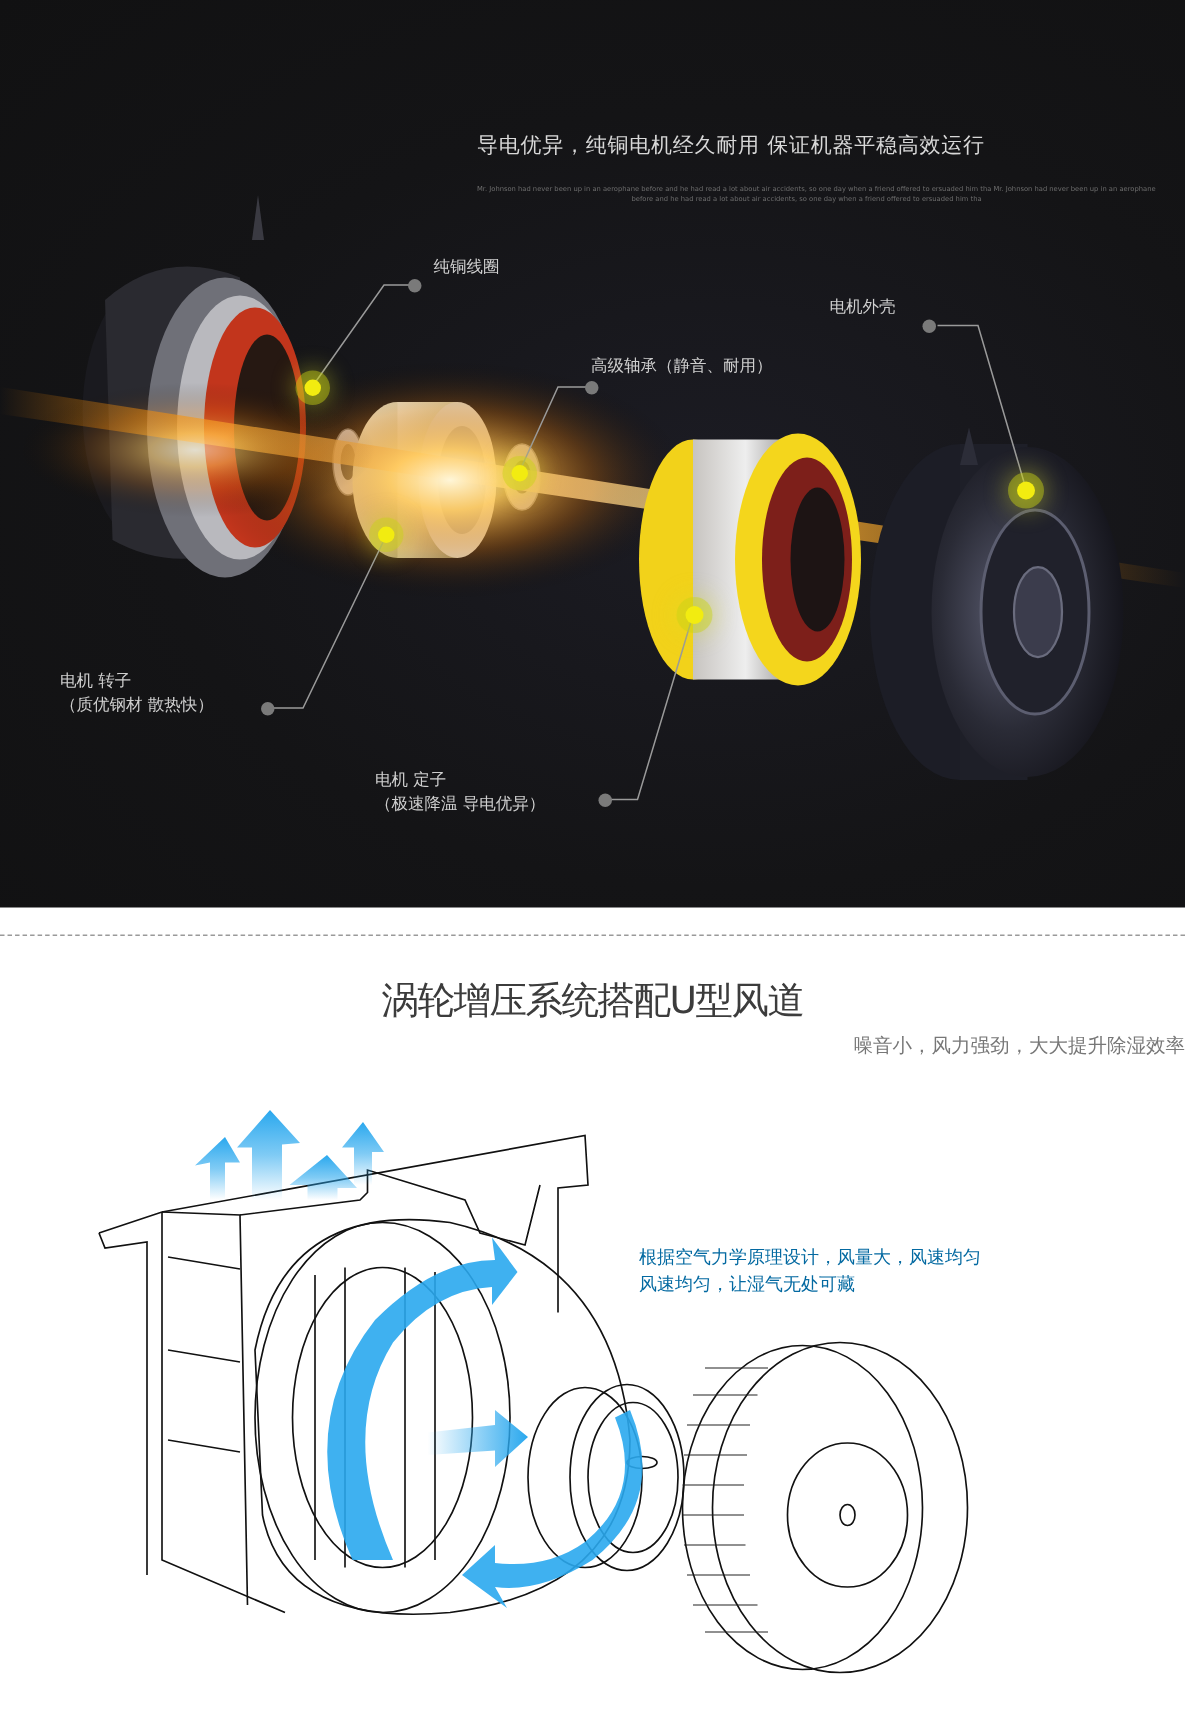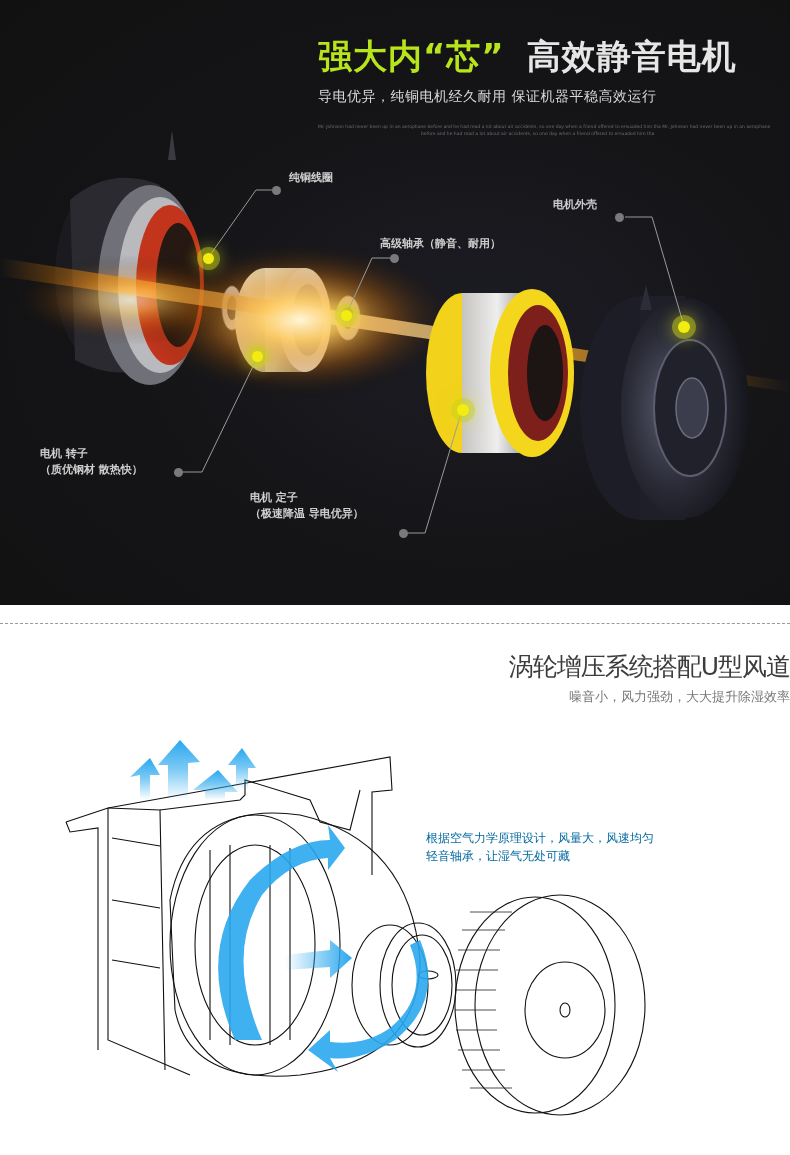--- a/index.html
+++ b/index.html
@@ -7,29 +7,29 @@
   .abs{position:absolute;}
   
   #motor-panel{left:0;top:0;width:790px;height:605px;background:radial-gradient(ellipse at 60% 55%,#1c1c24 0%,#141416 55%,#111112 100%);overflow:hidden;}
   .headline{top:34px;left:318px;font-size:34px;font-weight:bold;letter-spacing:1px;white-space:nowrap;}
   .headline .hl-green{color:#b8e41c;}
   .headline .hl-white{color:#e6e6e6;margin-left:22px;}
   .subline{top:88px;left:318px;font-size:14px;color:#d8d8d8;white-space:nowrap;letter-spacing:.5px;}
   .fine{font-size:4.5px;color:#6d6d6d;white-space:nowrap;}
   .fine1{top:124px;left:318px;}
   .fine2{top:131px;left:421px;}
-  .label{font-size:11px;color:#cfcfcf;white-space:nowrap;line-height:16px;font-weight:bold;}
+  .label{font-size:11px;color:#cfcfcf;white-space:nowrap;line-height:16px;}
   .label.right{}
   .dot{width:9px;height:9px;border-radius:50%;background:#7a7a7a;}
   .hot{border-radius:50%;background:#f2ec10;box-shadow:0 0 0 6px rgba(200,210,20,.45),0 0 14px 8px rgba(220,220,40,.35);}
   svg.art{position:absolute;left:0;top:0;}
   
   #separator{left:0;top:623px;width:790px;height:0;border-top:1px dashed #9a9a9a;}
   
-  .sec-title{top:650px;left:0;width:790px;text-align:right;font-size:25px;color:#3c3c3c;font-weight:normal;letter-spacing:-1px;}
+  .sec-title{top:650px;left:0;width:790px;text-align:center;font-size:25px;color:#3c3c3c;font-weight:normal;letter-spacing:-1px;}
   .sec-sub{top:688px;left:0;width:790px;text-align:right;font-size:13px;color:#777;}
   .desc{top:829px;left:426px;font-size:12px;color:#0369a1;line-height:18px;white-space:nowrap;}
 </style>
 </head>
 <body>
 
 <div id="motor-panel" class="abs">
 
   <svg class="art" width="790" height="605" viewBox="0 0 790 605">
     <defs>
@@ -109,47 +109,44 @@
 
     <g stroke="#9a9a9a" stroke-width="1" fill="none">
       <polyline points="208,258 256,190 276,190"></polyline>
       <polyline points="346,315 372,258 392,258"></polyline>
       <polyline points="684,326 652,217 625,217"></polyline>
       <polyline points="258,356 202,472 178,472"></polyline>
       <polyline points="462,410 425,533 403,533"></polyline>
     </g>
   </svg>
 
-  <div class="abs headline">
-    <span class="hl-green">强大内“芯”</span><span class="hl-white">高效静音电机</span>
-  </div>
   <div class="abs subline">导电优异，纯铜电机经久耐用 保证机器平稳高效运行</div>
   <div class="abs fine fine1">Mr. Johnson had never been up in an aerophane before and he had read a lot about air accidents, so one day when a friend offered to ersuaded him tha   Mr. Johnson had never been up in an aerophane</div>
   <div class="abs fine fine2">before and he had read a lot about air accidents, so one day when a friend offered to ersuaded him tha</div>
 
   <div class="abs hot" style="left:203px;top:253px;width:11px;height:11px;"></div>
   <div class="abs hot" style="left:341px;top:310px;width:11px;height:11px;"></div>
   <div class="abs hot" style="left:678px;top:321px;width:12px;height:12px;"></div>
   <div class="abs hot" style="left:252px;top:351px;width:11px;height:11px;"></div>
   <div class="abs hot" style="left:457px;top:404px;width:12px;height:12px;"></div>
 
   <div class="abs dot" style="left:272px;top:186px;"></div>
   <div class="abs dot" style="left:390px;top:254px;"></div>
   <div class="abs dot" style="left:615px;top:213px;"></div>
   <div class="abs dot" style="left:174px;top:468px;"></div>
   <div class="abs dot" style="left:399px;top:529px;"></div>
 
   <div class="abs label" style="left:289px;top:170px;">纯铜线圈</div>
-  <div class="abs label" style="left:380px;top:236px;">高级轴承（静音、耐用）</div>
+  <div class="abs label" style="left:394px;top:236px;">高级轴承（静音、耐用）</div>
   <div class="abs label" style="left:553px;top:197px;">电机外壳</div>
   <div class="abs label right" style="left:40px;top:446px;width:120px;">
     <div>电机 转子</div>
     <div>（质优钢材 散热快）</div>
   </div>
-  <div class="abs label right" style="left:250px;top:490px;width:136px;">
+  <div class="abs label right" style="left:250px;top:512px;width:136px;">
     <div>电机 定子</div>
     <div>（极速降温 导电优异）</div>
   </div>
 </div>
 
 <div id="separator" class="abs"></div>
 
 <div class="abs sec-title">涡轮增压系统搭配U型风道</div>
 <div class="abs sec-sub">噪音小，风力强劲，大大提升除湿效率</div>
 
@@ -215,14 +212,14 @@
     <path d="M205 800 L205 790 L193 790 L218 770 L238 792 L225 792 L225 800 Z" fill="url(#upArrow)"></path>
     <path d="M236 790 L236 765 L228 765 L242 748 L256 768 L248 768 L248 790 Z" fill="url(#upArrow)"></path>
     <path d="M235 1040 Q195 950 250 880 Q290 840 330 840 L328 825 L345 848 L328 870 L328 858 Q290 860 262 895 Q225 955 262 1040 Z" fill="#2aa8ee" opacity=".9"></path>
     <path d="M285 955 L330 950 L330 940 L352 958 L330 978 L330 967 L285 970 Z" fill="url(#sideArrow)"></path>
     <path d="M420 940 Q445 1000 395 1040 Q360 1062 330 1058 L338 1072 L308 1050 L330 1030 L330 1042 Q365 1046 390 1028 Q430 995 410 945 Z" fill="#2aa8ee" opacity=".9"></path>
   </g>
 </svg>
 
 <div class="abs desc">
   <div>根据空气力学原理设计，风量大，风速均匀</div>
-  <div>轻音轴承，让湿气无处可藏</div>
+  <div>风速均匀，让湿气无处可藏</div>
 </div>
 
 </body></html>

